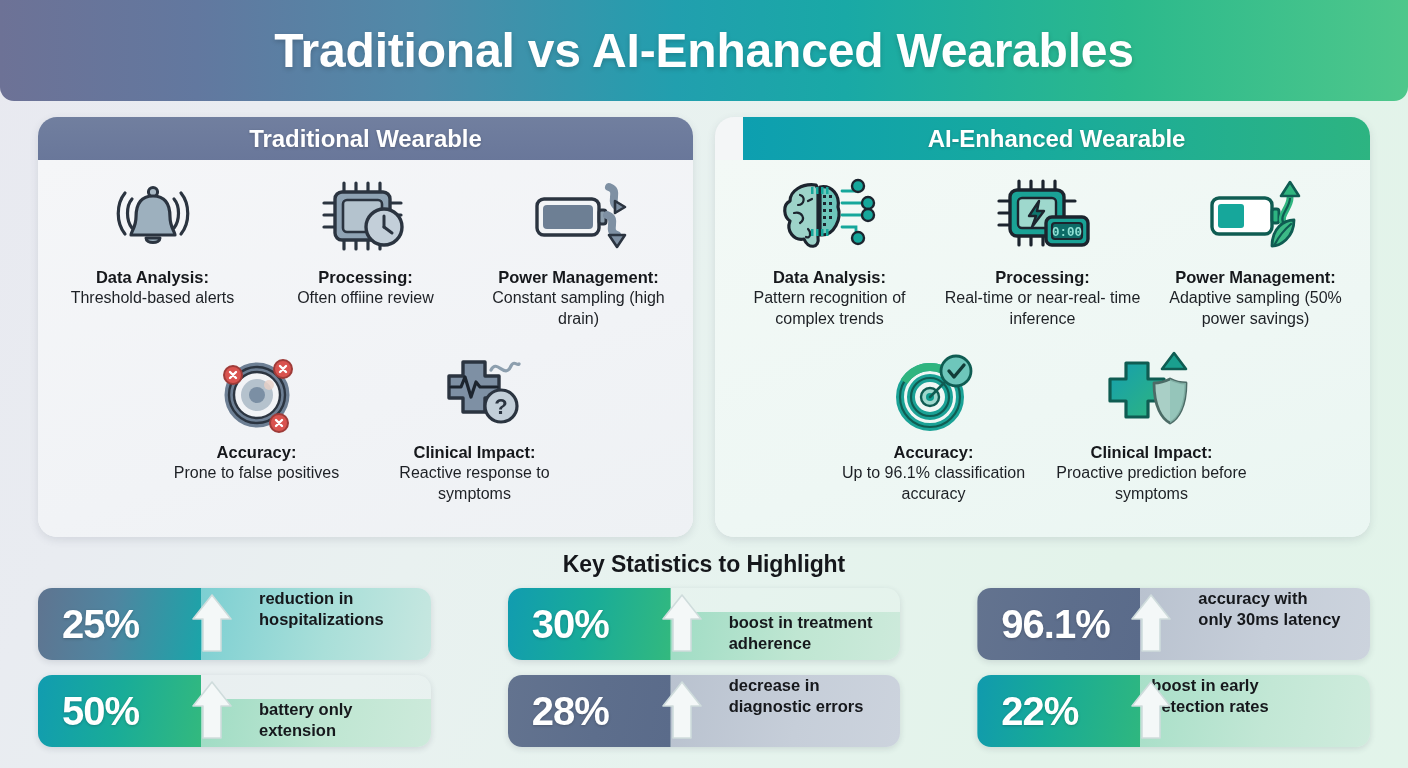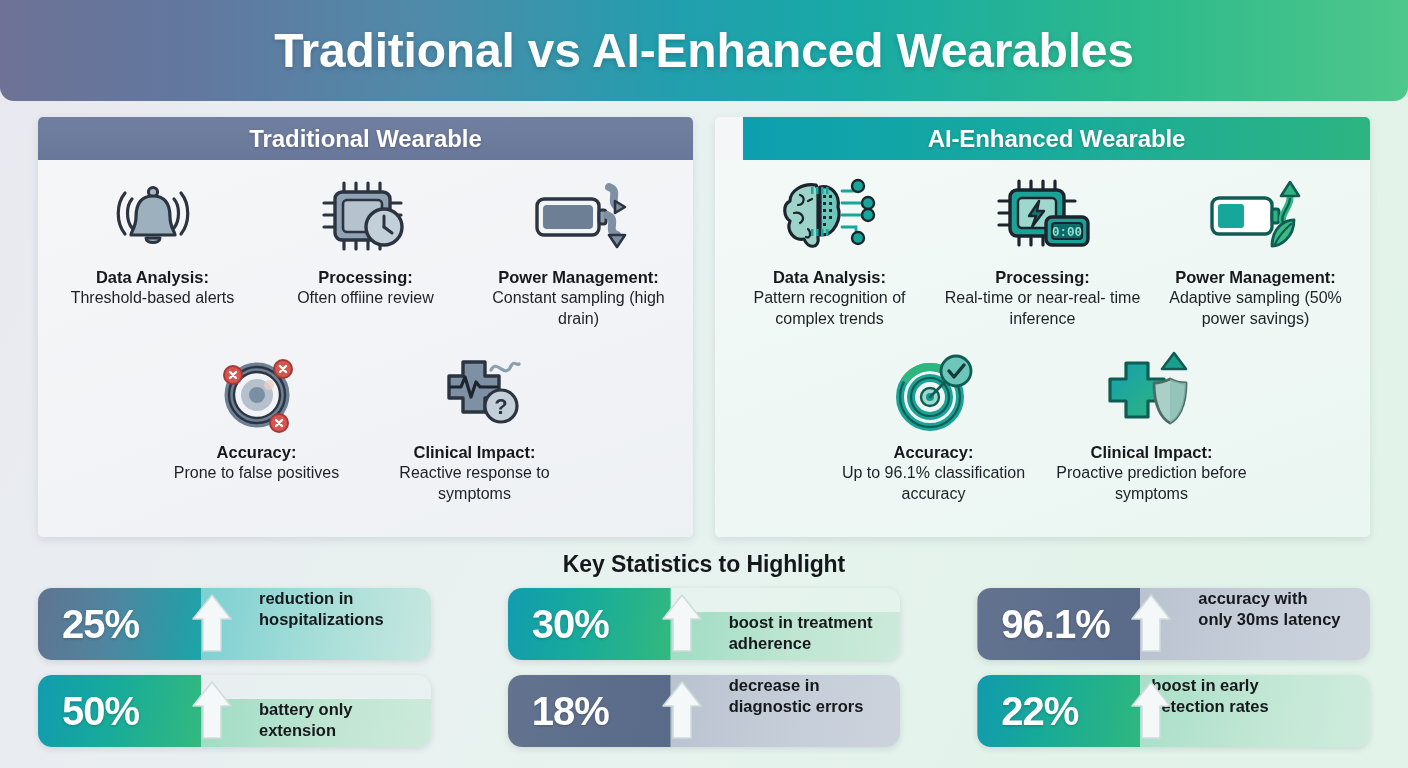--- a/index.html
+++ b/index.html
@@ -56,21 +56,21 @@
     position: absolute;
     left: 38px;
     top: 117px;
     width: 1332px;
     height: 420px;
     display: flex;
     gap: 22px;
   }
   .panel {
     flex: 1;
-    border-radius: 5px;
+    border-radius: 19px;
     overflow: hidden;
     box-shadow: 0 3px 9px rgba(60,70,90,0.13);
     display: flex;
     flex-direction: column;
     background: #f4f6f7;
   }
   .panel-head {
     height: 48px;
     display: flex;
     align-items: center;
@@ -574,21 +574,21 @@
         </svg>
     </div>
     <div class="stat-right">
       <span class="stat-label">battery only
 extension</span>
     </div>
   </div>
 
   <div class="stat-pill theme-slate">
     <div class="stat-left">
-      <span class="stat-value">18%</span>
+      <span class="stat-value">28%</span>
     </div>
     <div class="stat-arrow">
       <svg width="44" height="62" viewBox="0 0 44 62">
           <path d="M22 2 L41 26 L31 26 L31 58 L13 58 L13 26 L3 26 Z" fill="#f4f8f8" stroke="#cfdcdc" stroke-width="1.6" stroke-linejoin="round"></path>
         </svg>
     </div>
     <div class="stat-right">
       <span class="stat-label">decrease in
 diagnostic errors</span>
     </div>

